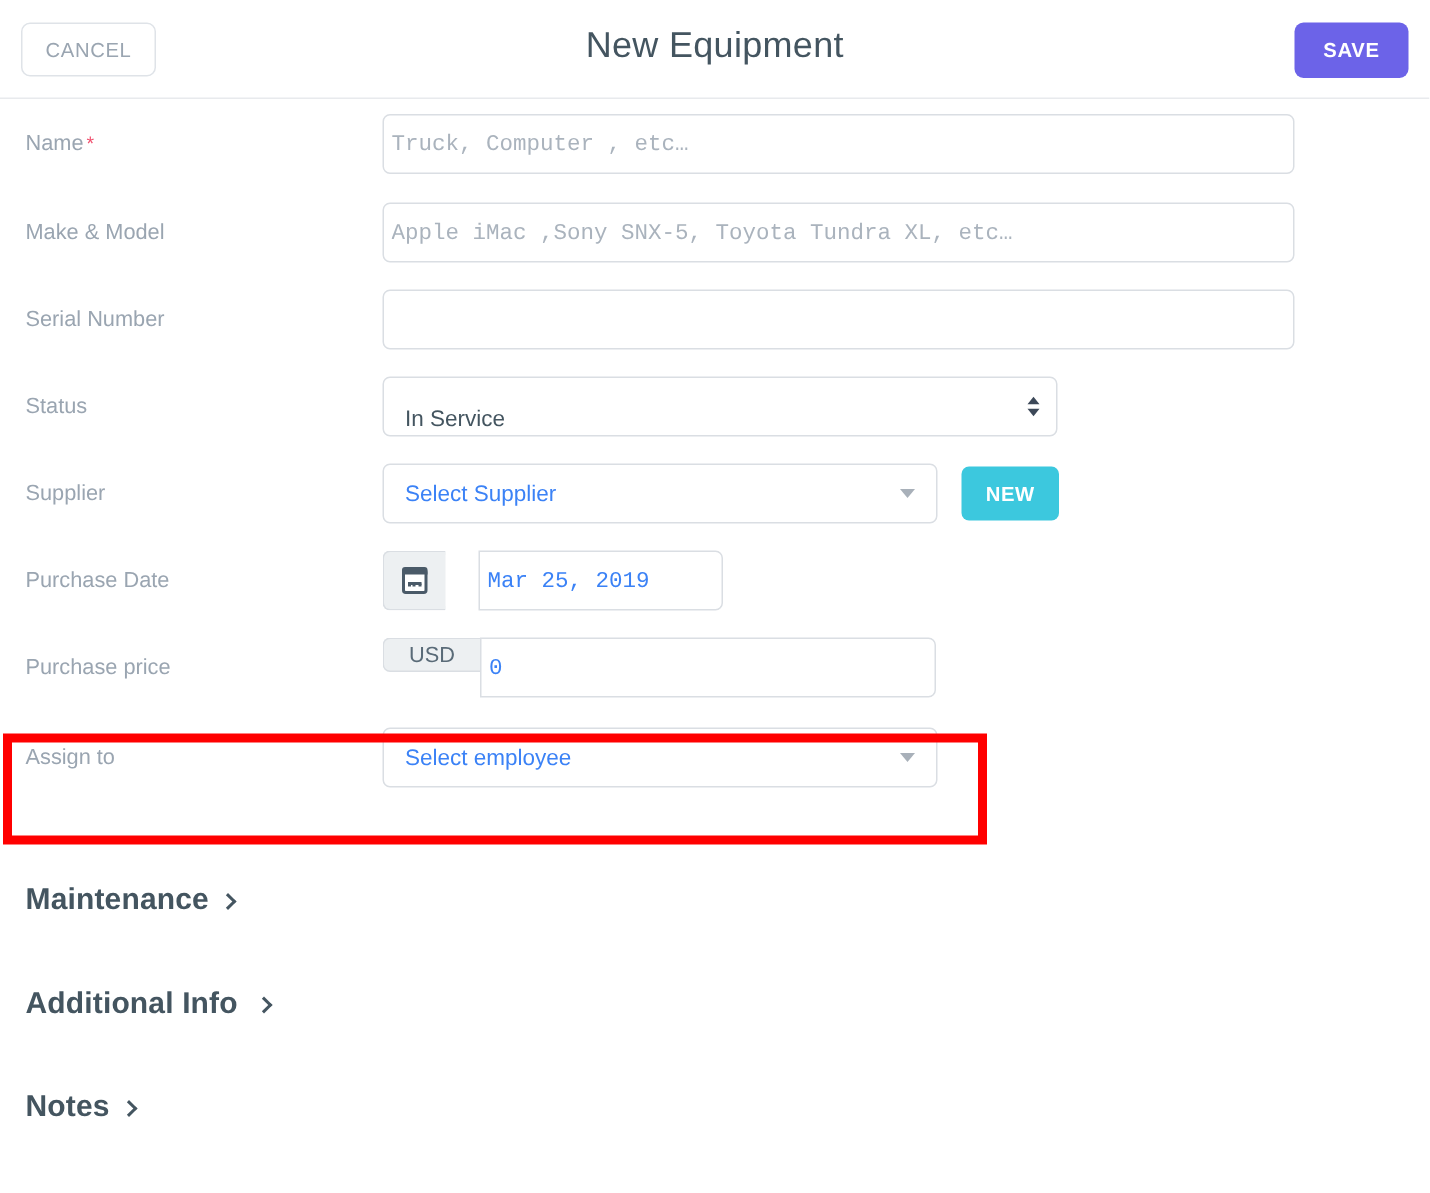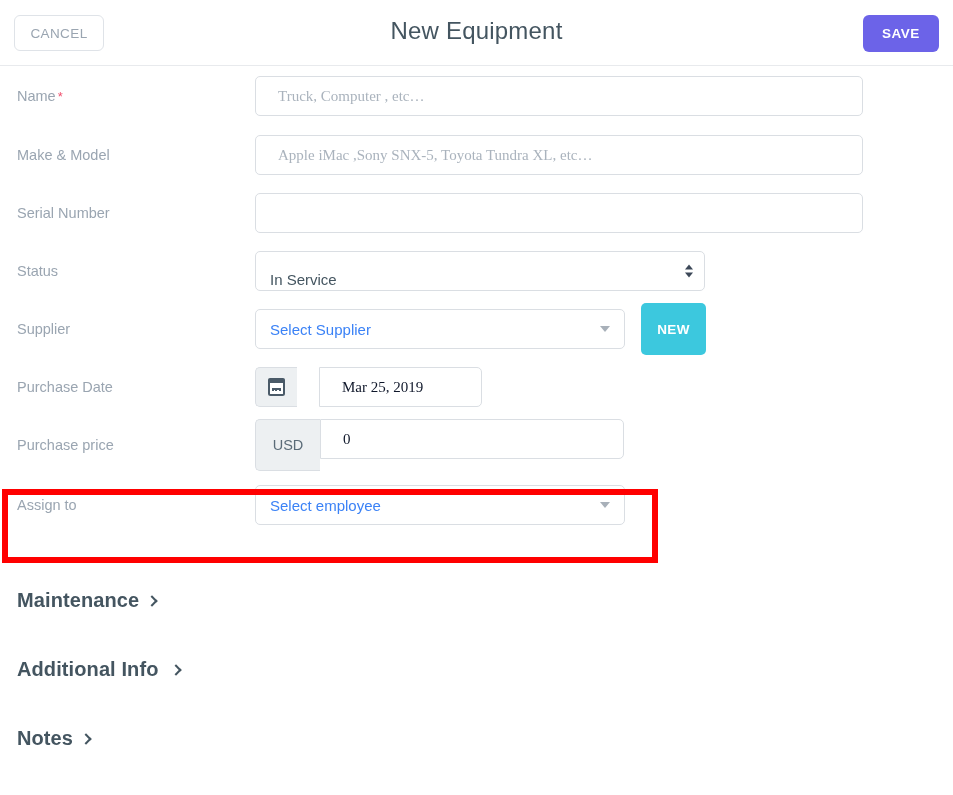--- a/index.html
+++ b/index.html
@@ -76,24 +76,24 @@
   .req { color: #F0506E; font-size: 13px; margin-left: 2px; }
 
   .control { display: flex; align-items: center; }
 
   .txt {
     height: 40px;
     border: 1px solid #dadee3;
     border-radius: 5px;
     background: #fff;
     font-size: 15px;
-    color: #0f172a;
-    padding: 0 22px;
+    color: #3b82f6;
+    padding: 0 5px;
     outline: none;
-    font-family: Liberation Serif, serif;
+    font-family: Liberation Mono, monospace;
   }
   .txt::placeholder { color: #aab3bd; }
   .w-wide { width: 608px; }
 
   
   .sel-wrap { position: relative; width: 450px; }
   select.sel {
     width: 100%;
     height: 40px;
     border: 1px solid #dadee3;
@@ -138,21 +138,21 @@
     position: absolute; right: 14px; top: 50%;
     transform: translateY(-50%);
     width: 0; height: 0;
     border-left: 5px solid transparent;
     border-right: 5px solid transparent;
     border-top: 6px solid #a8b0b9;
   }
 
   .btn-new {
     margin-left: 16px;
-    width: 65px; height: 52px;
+    width: 65px; height: 36px;
     border: none; border-radius: 5px;
     background: #3CC8DE;
     color: #fff;
     font-size: 13.5px; font-weight: 700;
     letter-spacing: .4px;
     cursor: pointer;
     display: flex; align-items: center; justify-content: center;
     font-family: "Liberation Sans", sans-serif;
   }
 
@@ -193,21 +193,21 @@
     box-shadow: 0 0 0 0 transparent;
   }
   .cal-dots {
     position: absolute; left: 1.6px; bottom: 3px;
     display: flex; gap: 1.6px;
   }
   .cal-dots span { width: 2px; height: 2px; background: #4a5a68; display: block; }
 
   
   .grp-prefix {
-    width: 65px; height: 52px;
+    width: 65px; height: 23px;
     border: 1px solid #dadee3;
     border-right: none;
     border-radius: 5px 0 0 5px;
     background: #edf0f2;
     display: flex; align-items: center; justify-content: center;
     font-size: 14.5px;
     color: #5a6b78;
   }
 
   

